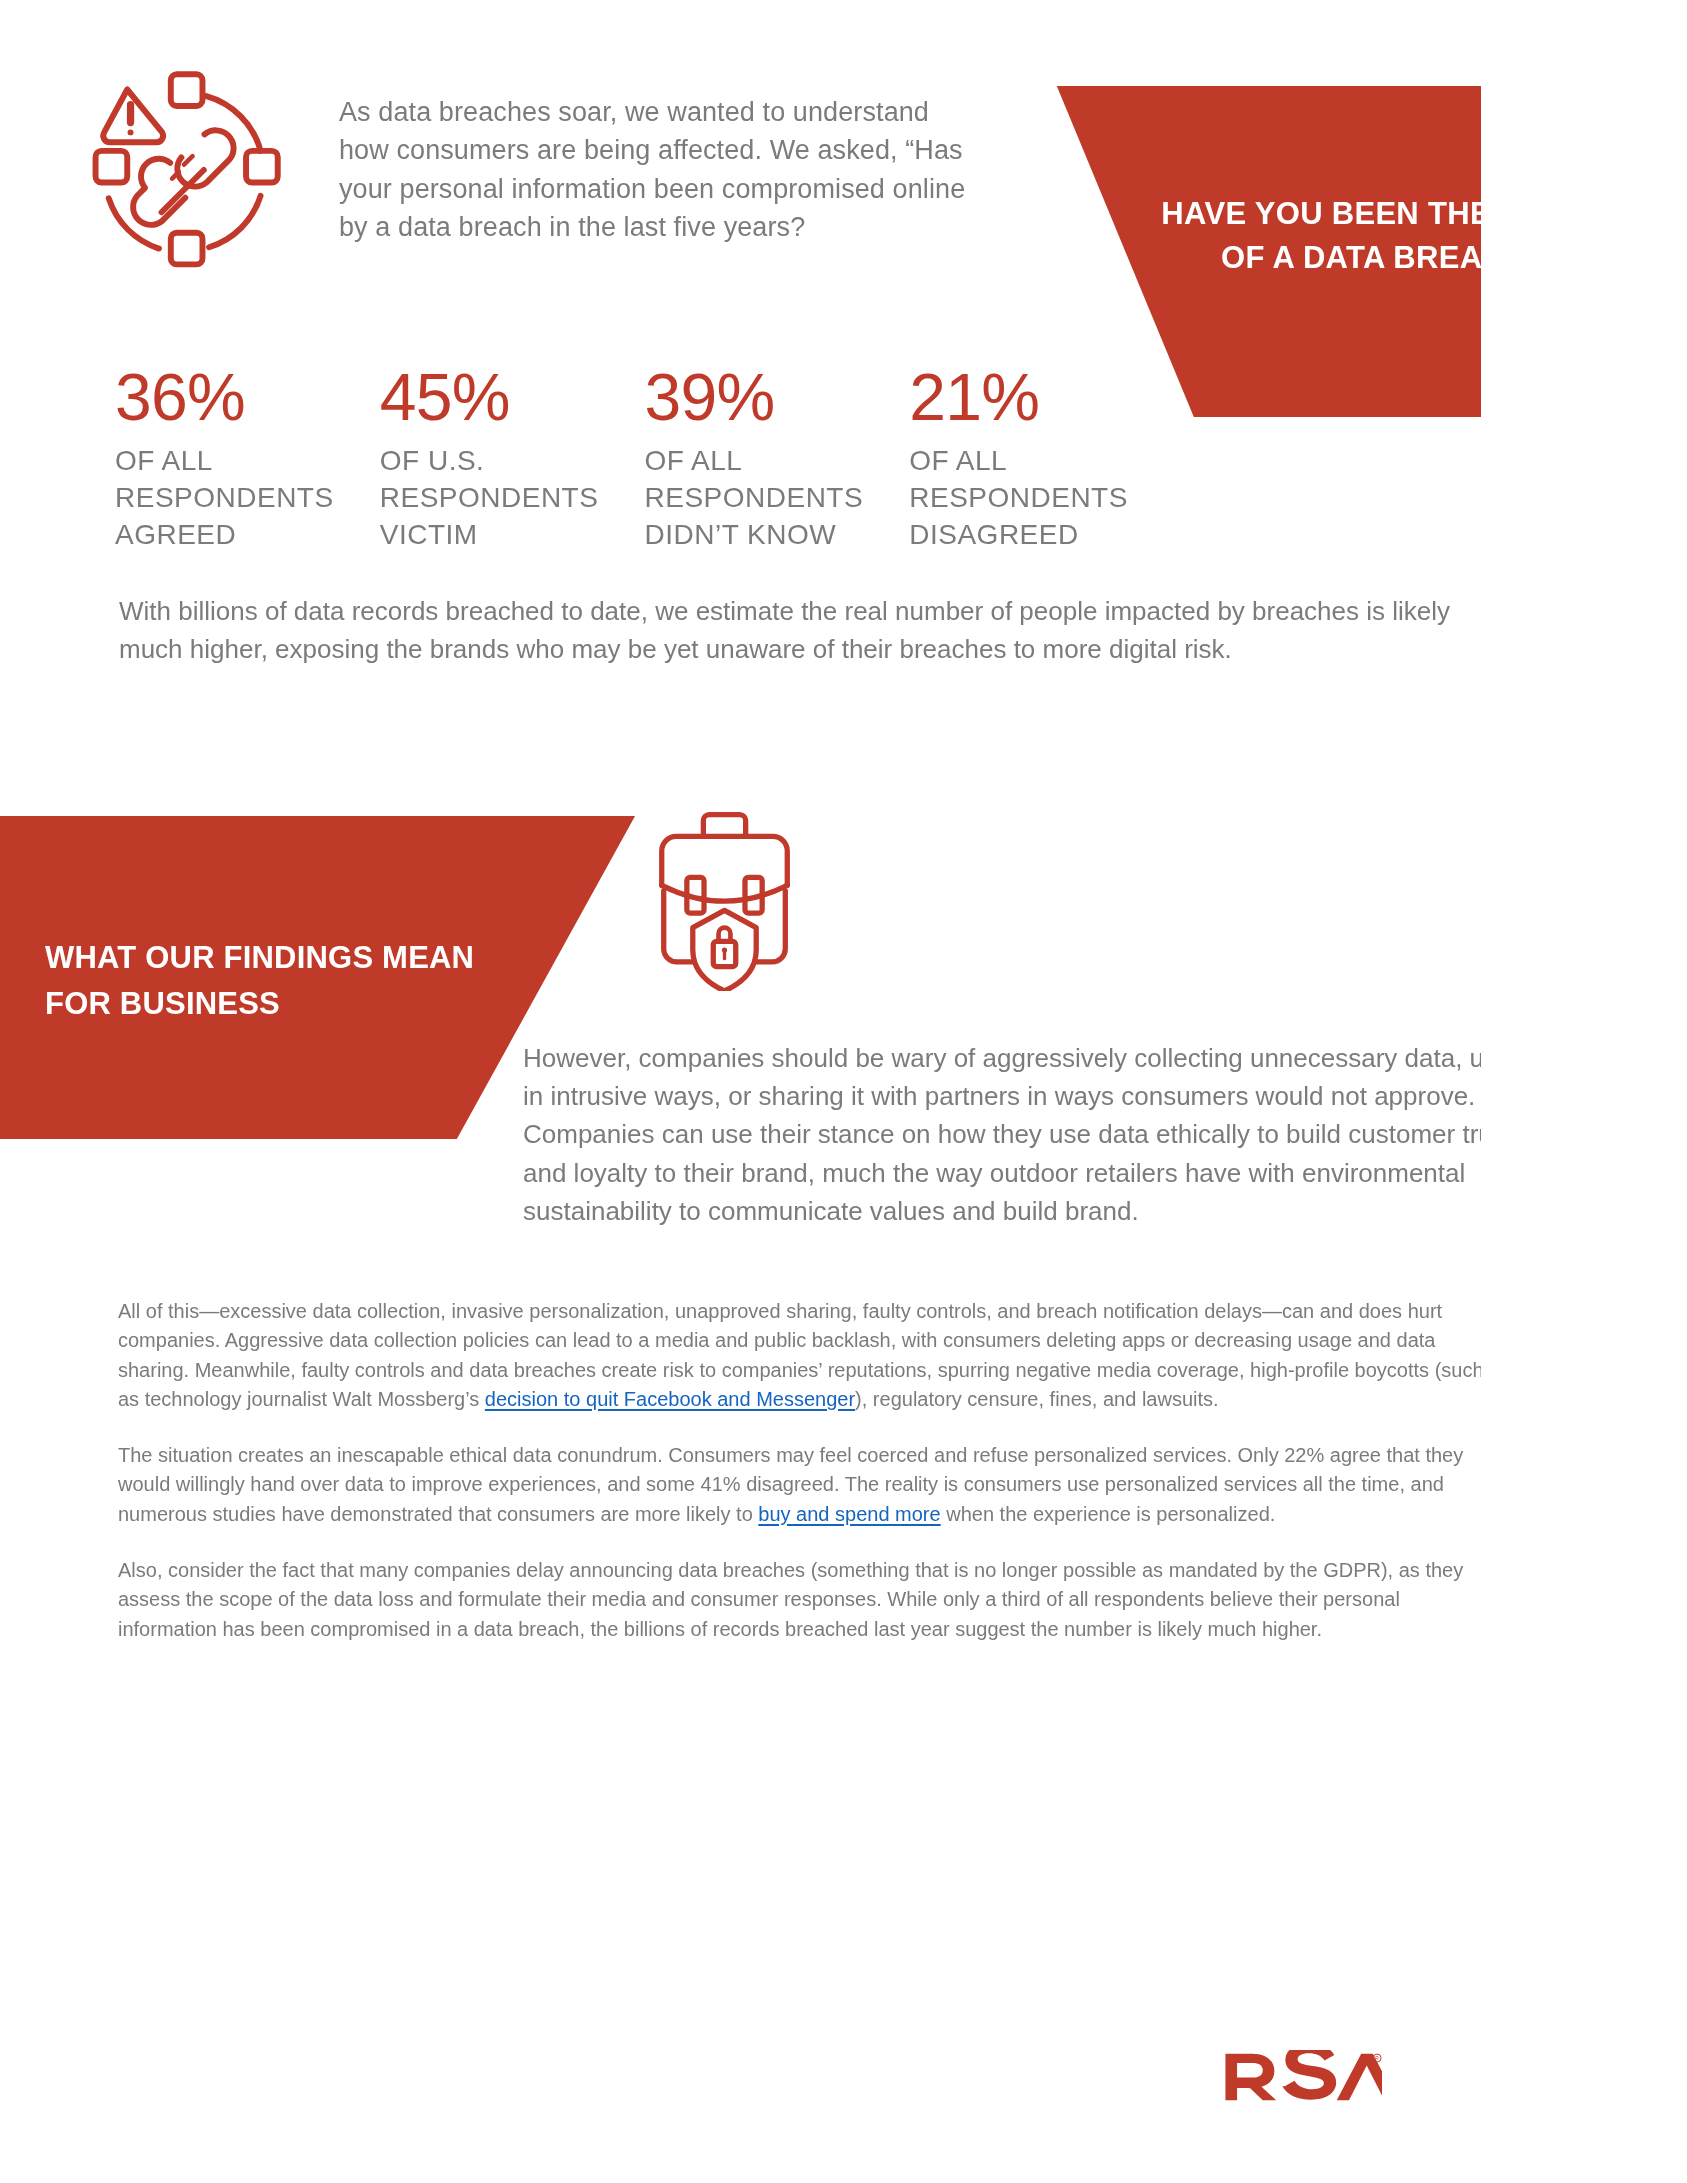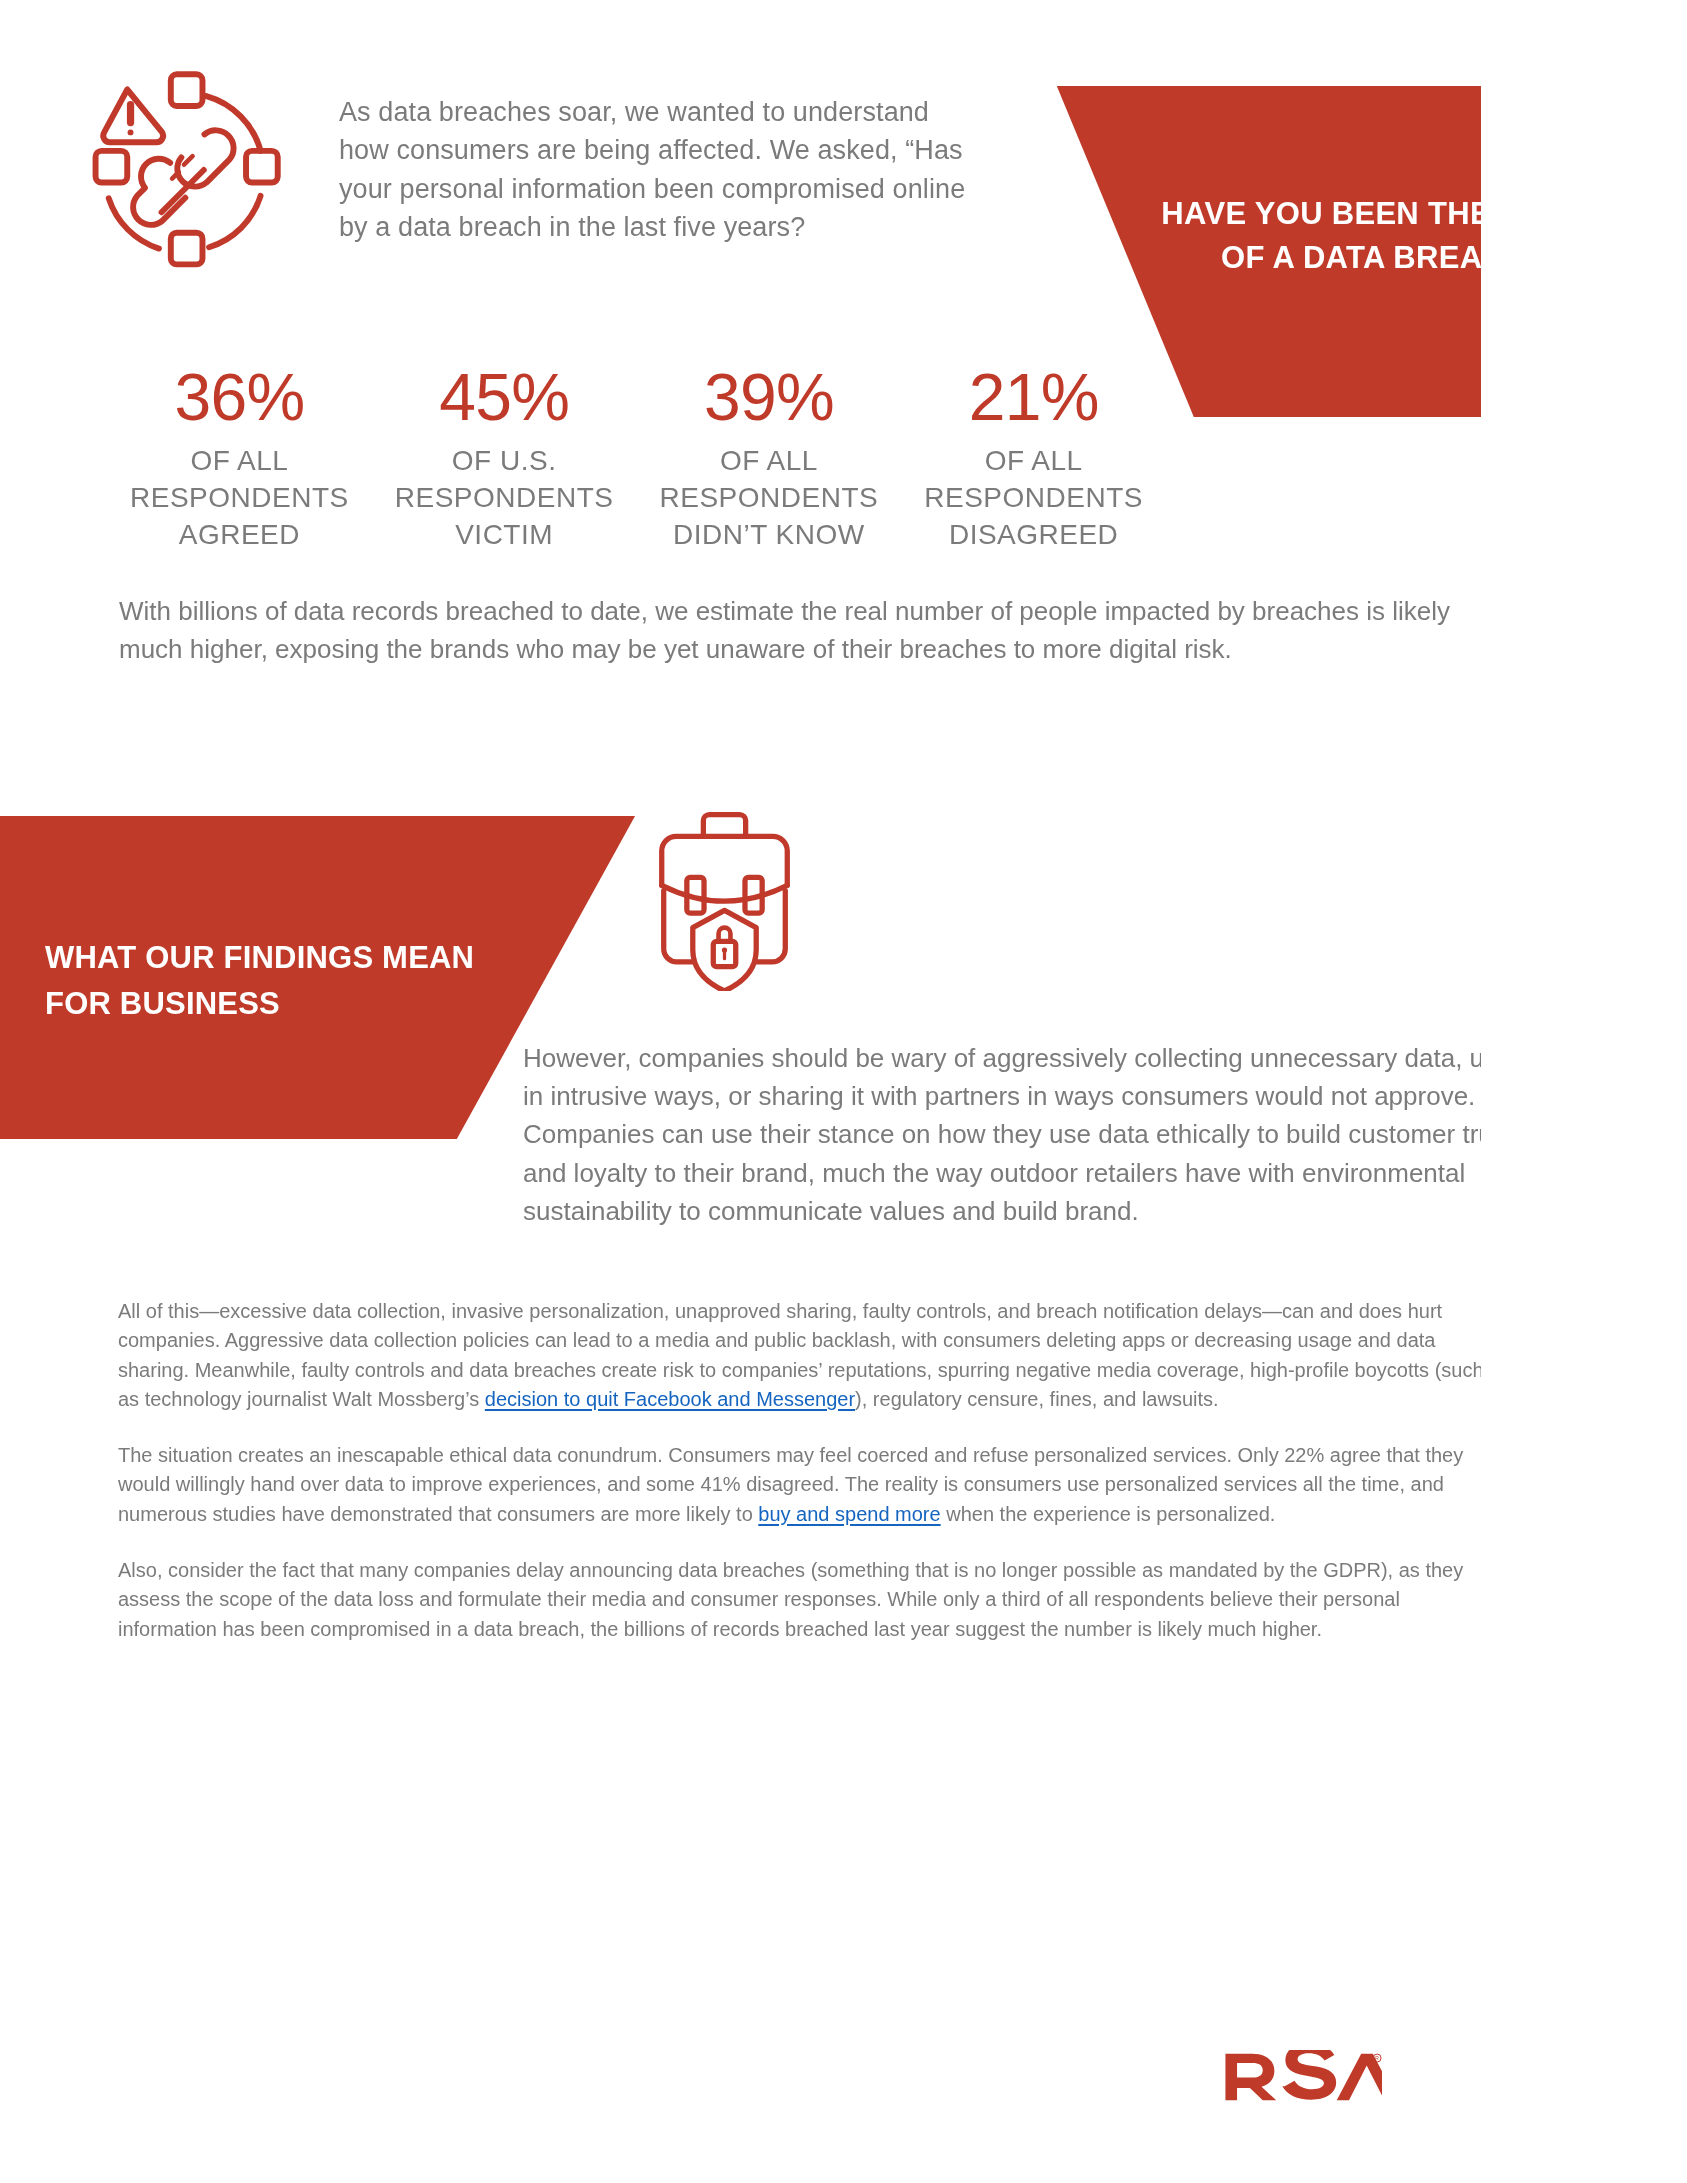--- a/index.html
+++ b/index.html
@@ -66,21 +66,21 @@
   
   .stats {
     position: absolute;
     left: 99px;
     top: 363px;
     width: 1059px;
     display: flex;
   }
   .stat {
     width: 265px;
-    text-align: center;
+    text-align: left;
     margin-left: 16px;
   }
   .stat-value {
     font-size: 66px;
     font-weight: normal;
     color: #bf3a29;
     line-height: 1.05;
     letter-spacing: -0.7px;
   }
   .stat-label {

